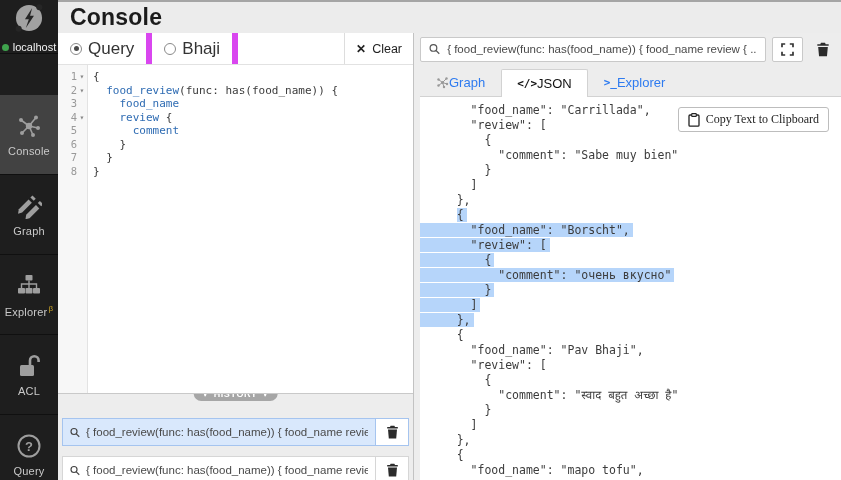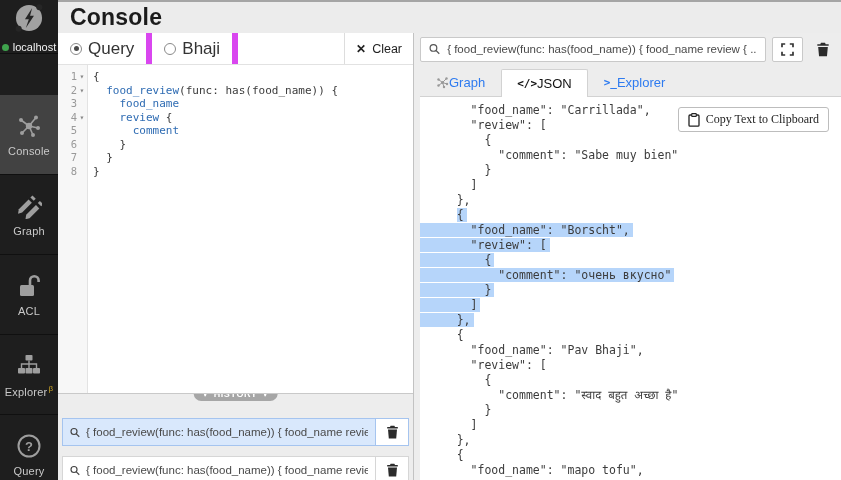--- a/index.html
+++ b/index.html
@@ -129,42 +129,42 @@
                 <path d="M15.5 4.8 l2.2-2.2 3.6 3.6 -2.2 2.2 Z"></path>
                 <path d="M11 23.5 L21.5 13 l3.6 3.6 L14.6 27.1 L10.2 28.3 Z"></path>
                 <path d="M23.5 10.8 l2.2-2.2 3.6 3.6 -2.2 2.2 Z"></path>
               </g>
             </svg>
           </span>
           <div class="side-label"><span>Graph</span></div>
         </div>
         <div class="side-item">
           <span>
-            <svg width="24" height="26" viewBox="0 0 24 26">
-              <rect x="3" y="12" width="14" height="11" rx="1.5" fill="#9e9e9e"></rect>
-              <path d="M13 12 V7.5 a4.3 4.3 0 0 1 8.6 0 V9" fill="none" stroke="#9e9e9e" stroke-width="2.6"></path>
-            </svg>
-          </span>
-          <div class="side-label"><span>ACL</span></div>
-        </div>
-        <div class="side-item">
-          <span>
             <svg width="26" height="26" viewBox="0 0 26 26">
               <g fill="#9e9e9e">
                 <rect x="9.5" y="3" width="7" height="5.5" rx="0.8"></rect>
                 <rect x="2" y="16" width="7" height="5.5" rx="0.8"></rect>
                 <rect x="9.5" y="16" width="7" height="5.5" rx="0.8"></rect>
                 <rect x="17" y="16" width="7" height="5.5" rx="0.8"></rect>
               </g>
               <g stroke="#9e9e9e" stroke-width="1.4" fill="none">
                 <path d="M13 8.5 V12 M5.5 16 V12 H20.5 V16 M13 12 V16"></path>
               </g>
             </svg>
           </span>
           <div class="side-label"><span>Explorer</span><sup>β</sup></div>
+        </div>
+        <div class="side-item">
+          <span>
+            <svg width="24" height="26" viewBox="0 0 24 26">
+              <rect x="3" y="12" width="14" height="11" rx="1.5" fill="#9e9e9e"></rect>
+              <path d="M13 12 V7.5 a4.3 4.3 0 0 1 8.6 0 V9" fill="none" stroke="#9e9e9e" stroke-width="2.6"></path>
+            </svg>
+          </span>
+          <div class="side-label"><span>ACL</span></div>
         </div>
         <div class="side-item">
           <span>
             <svg width="26" height="26" viewBox="0 0 26 26">
               <circle cx="13" cy="13" r="10.5" fill="none" stroke="#9e9e9e" stroke-width="2"></circle>
               <text x="13" y="18" text-anchor="middle" font-size="13" font-weight="bold" fill="#9e9e9e" font-family="Liberation Sans, sans-serif">?</text>
             </svg>
           </span>
           <div class="side-label"><span>Query</span></div>
         </div>

